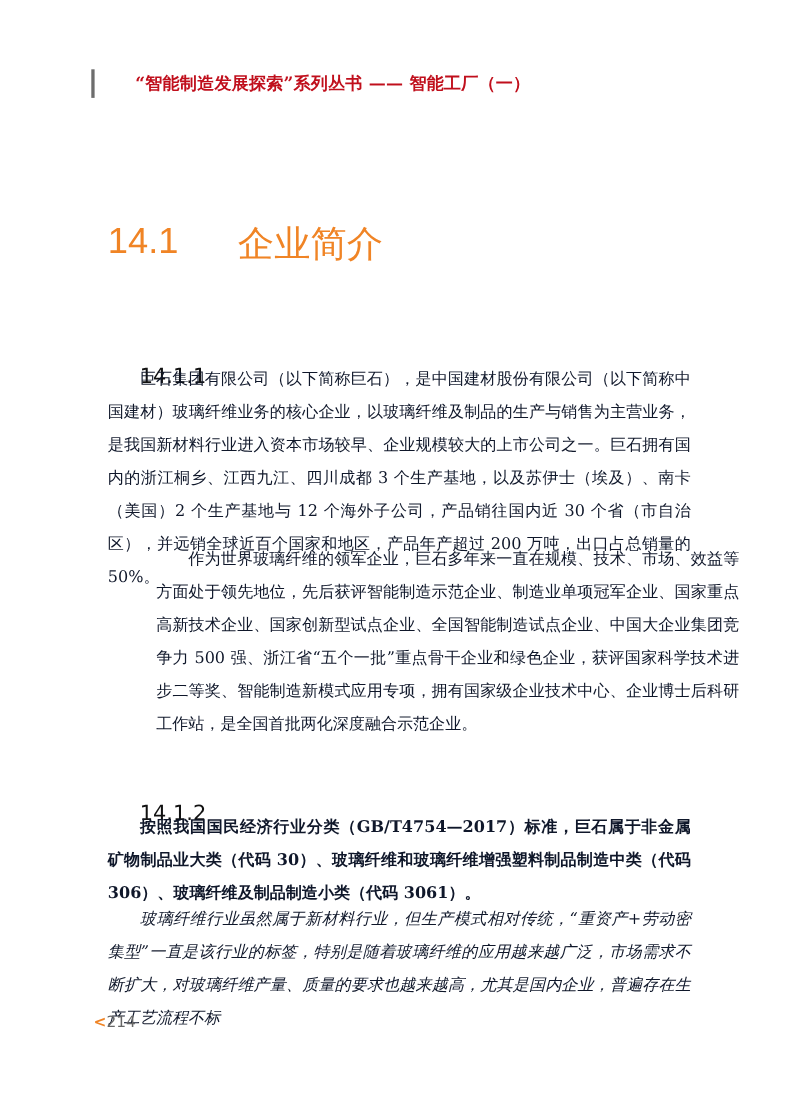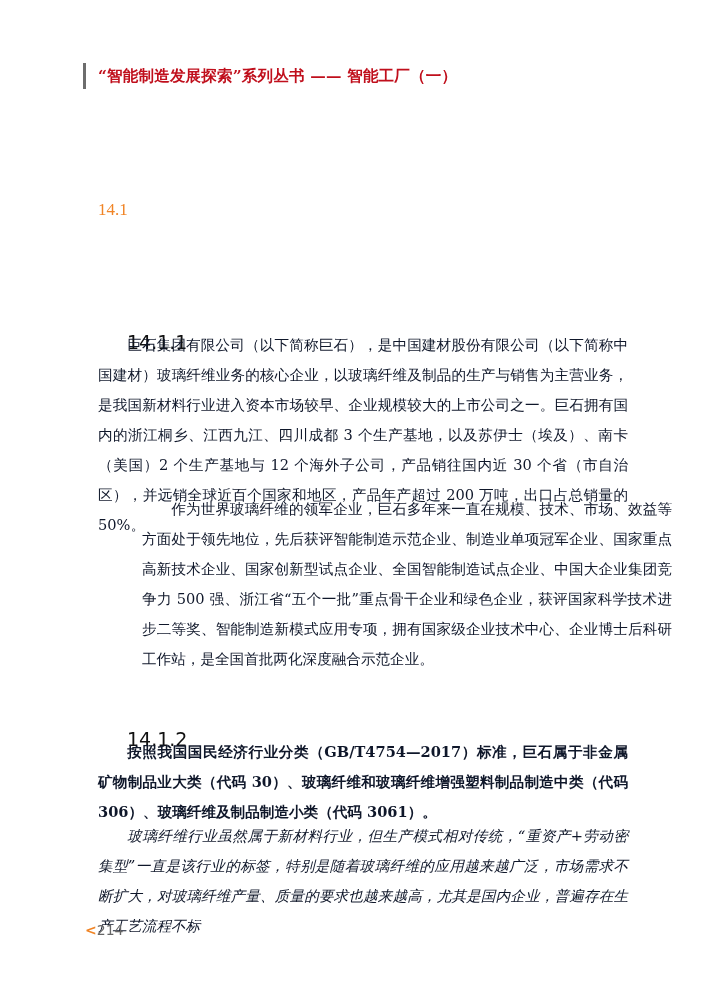--- a/index.html
+++ b/index.html
@@ -1,43 +1,44 @@
 <!DOCTYPE html>
 <html><head>
 <meta charset="utf-8">
 <style>
   html, body { margin: 0; padding: 0; background: #ffffff; }
   body { width: 721px; height: 1005px; position: relative; overflow: hidden;
          font-family: "DejaVu Serif", "Liberation Serif", serif; color: #1a1a1a; }
-  .header { position: absolute; left: 83px; top: 62px; height: 28px; display: flex; align-items: center; }
+  .header { position: absolute; left: 83px; top: 62px; height: 28px; display: flex; align-items: center; gap: 25px; }
   .header-bar { width: 3px; height: 26px; background: #6d6d6d; margin-right: 12px; }
   .header-title { color: #c00f1c; font-weight: bold; font-size: 15.5px; letter-spacing: 0.2px;
                   font-family: "DejaVu Serif", serif; }
-  .h1 { position: absolute; left: 98px; top: 200px; color: #f08425; font-size: 17px;
-        font-family: Liberation Serif, serif; display: flex; gap: 24px; }
+  .h1 { position: absolute; left: 98px; top: 200px; color: #f08425; font-size: 33px;
+        font-family: Liberation Sans, sans-serif; display: flex; gap: 24px; }
   .h1 .num { margin-right: 30px; }
   .h2 { position: absolute; left: 127px; font-size: 19px; color: #111;
         font-family: "DejaVu Sans", "Liberation Sans", sans-serif; display: flex; }
   .h2 .num { margin-right: 20px; }
   .para { position: absolute; left: 98px; width: 530px; font-size: 14.6px; line-height: 30px;
           text-indent: 2em; text-align: justify; color: #0f172a; margin: 0; }
   .page-num { position: absolute; left: 85px; top: 922px; font-size: 14px; color: #666;
               font-family: "DejaVu Sans", "Liberation Sans", sans-serif; }
   .page-num .arrow { color: #f08425; font-weight: bold; }
 </style>
 </head>
 <body>
 
 <div class="header">
   <div class="header-bar"></div>
   <span class="header-title">“智能制造发展探索”系列丛书 —— 智能工厂（一）</span>
 </div>
 
 <div class="h1">
   <span class="num">14.1</span>
+  <span>企业简介</span>
 </div>
 
 <div class="h2" style="top:283px;margin-top:48px;">
   <span class="num">14.1.1</span>
 </div>
 
 <p class="para" style="top:330px;">巨石集团有限公司（以下简称巨石），是中国建材股份有限公司（以下简称中国建材）玻璃纤维业务的核心企业，以玻璃纤维及制品的生产与销售为主营业务，是我国新材料行业进入资本市场较早、企业规模较大的上市公司之一。巨石拥有国内的浙江桐乡、江西九江、四川成都 3 个生产基地，以及苏伊士（埃及）、南卡（美国）2 个生产基地与 12 个海外子公司，产品销往国内近 30 个省（市自治区），并远销全球近百个国家和地区，产品年产超过 200 万吨，出口占总销量的 50%。</p>
 <p class="para" style="top:494px;margin-left:44px;">作为世界玻璃纤维的领军企业，巨石多年来一直在规模、技术、市场、效益等方面处于领先地位，先后获评智能制造示范企业、制造业单项冠军企业、国家重点高新技术企业、国家创新型试点企业、全国智能制造试点企业、中国大企业集团竞争力 500 强、浙江省“五个一批”重点骨干企业和绿色企业，获评国家科学技术进步二等奖、智能制造新模式应用专项，拥有国家级企业技术中心、企业博士后科研工作站，是全国首批两化深度融合示范企业。</p>
 
 <div class="h2" style="top:728px;gap:28px;">

